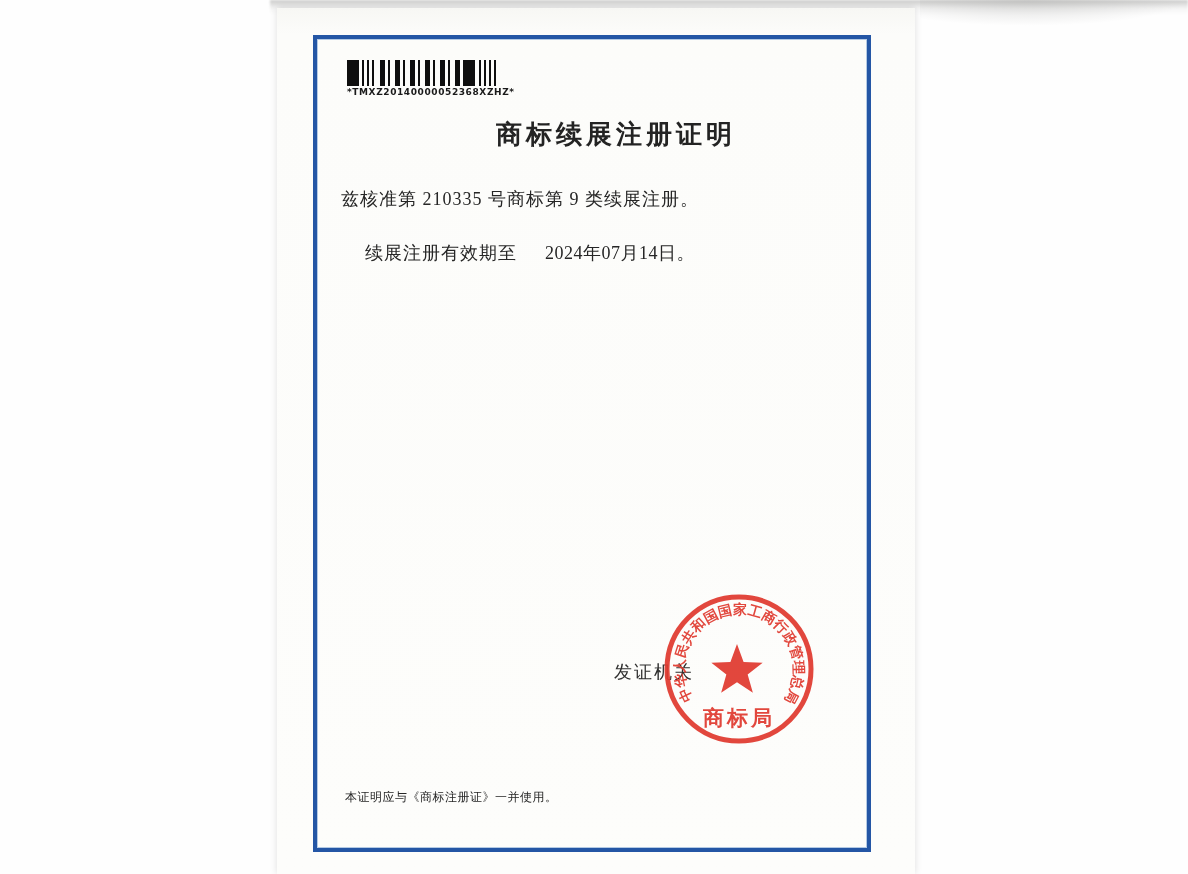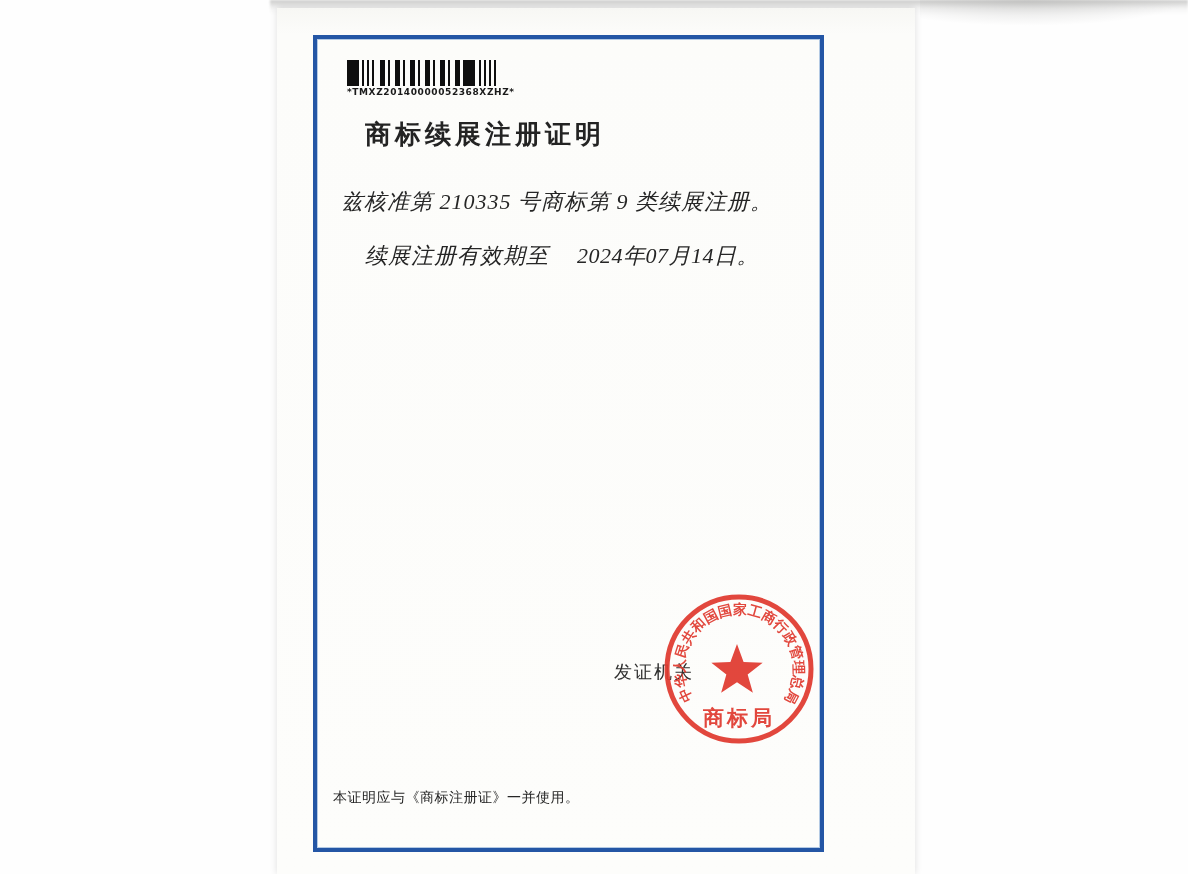--- a/index.html
+++ b/index.html
@@ -24,21 +24,21 @@
     transform:rotate(24deg); opacity:.8;
   }
 
   .paper {
     position:absolute; left:277px; top:8px; width:638px; height:866px;
     background:linear-gradient(180deg,#f7f7f4 0%, #fcfcfa 3%, #fdfdfb 100%);
     box-shadow:0 0 7px rgba(0,0,0,.13);
   }
 
   .frame {
-    position:absolute; left:36px; top:27px; width:511px; height:817px;
+    position:absolute; left:36px; top:27px; width:558px; height:817px;
     border:4px solid var(--frame-color,#2456a5);
     box-shadow:inset 0 0 0 1px rgba(120,160,210,.55);
   }
 
   
   .barcode-wrap { position:absolute; left:30px; top:21px; width:152px; }
   .barcode-bars {
     position:relative; height:26px; width:152px;
     background:
       linear-gradient(#0e0e0e,#0e0e0e) 0 0 / 12px 100% no-repeat,
@@ -54,31 +54,31 @@
   }
   .barcode-text {
     margin-top:1px; text-align:center;
     font-family:"DejaVu Sans","Liberation Sans",sans-serif;
     font-size:9px; font-weight:bold; letter-spacing:.6px; color:#1a1a1a; white-space:nowrap;
   }
 
   
   .title {
     position:absolute; left:0; top:78px; width:100%; padding-left:48px;
-    text-align:left; font-size:26px; font-weight:bold; letter-spacing:4px;
+    text-align:center; font-size:26px; font-weight:bold; letter-spacing:4px;
     color:#232323; white-space:nowrap;
   }
-  .body-line { position:absolute; left:24px; font-size:22px; color:#262626; letter-spacing:1px; white-space:nowrap;font-style:italic; }
+  .body-line { position:absolute; left:24px; font-size:18px; color:#262626; letter-spacing:1px; white-space:nowrap; }
   .line1 { top:148px; }
   .line2 { top:202px;margin-left:24px; }
   .line2 .date { margin-left:28px; letter-spacing:.5px; }
 
   .issuer { position:absolute; left:277px; top:621px; font-size:18px; color:#2e2e2e; letter-spacing:2px;margin-left:20px; }
 
-  .footer-note { position:absolute; left:16px; top:750px; font-size:14px; color:#262626; letter-spacing:.5px; }
+  .footer-note { position:absolute; left:28px; top:750px; font-size:12px; color:#262626; letter-spacing:.5px; }
 
   
   .seal { position:absolute; left:337px; top:545px; width:170px; height:170px; color:var(--seal-color,#e03a2f); opacity:.93; }
   .seal svg { display:block; }
   .seal-arc-text { font-family:"DejaVu Sans","Liberation Sans",sans-serif; font-size:13.8px; font-weight:bold; letter-spacing:.2px; fill:currentColor; }
   .seal-office { font-family:"DejaVu Sans","Liberation Sans",sans-serif; font-size:21px; font-weight:bold; letter-spacing:3px; fill:currentColor; }
 </style>
 </head>
 <body style="--seal-color: #e03a2f; --frame-color: #2456a5;">
 

